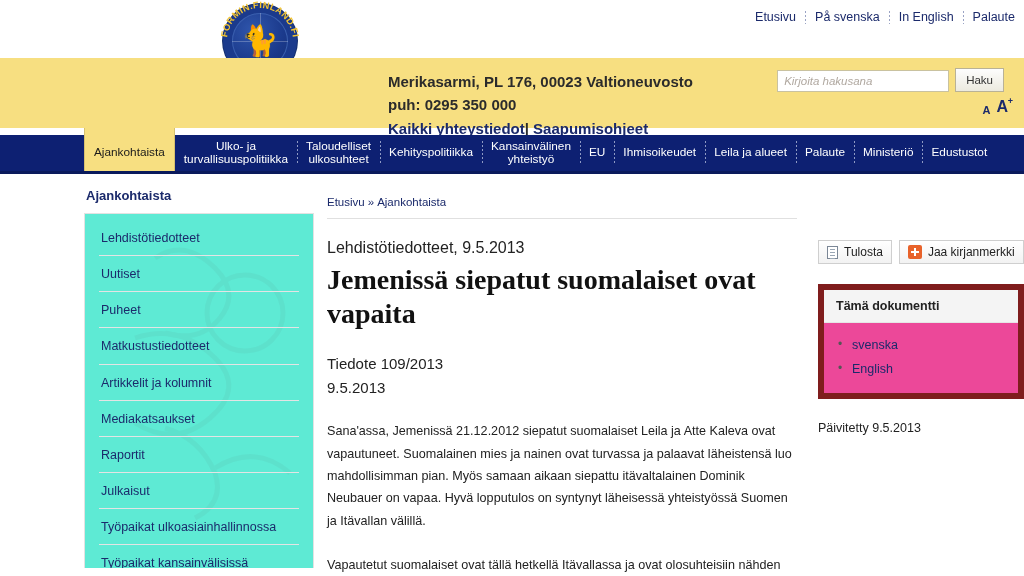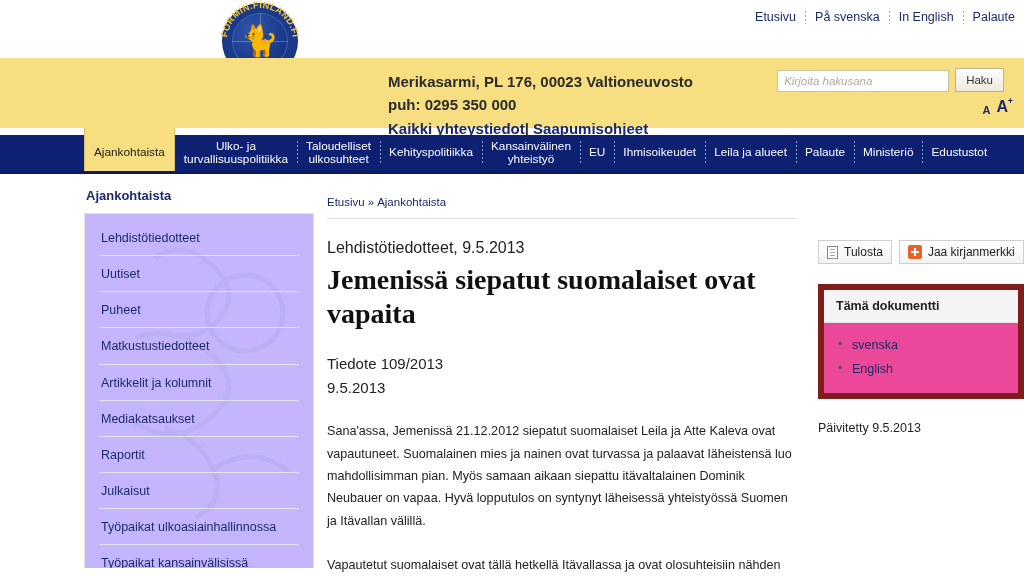--- a/index.html
+++ b/index.html
@@ -148,21 +148,21 @@
   
   .content { position: absolute; left: 0; top: 174px; width: 1024px; height: 402px; }
 
   .col-left { position: absolute; left: 84px; top: 0; width: 230px; }
   .leftheading {
     font-size: 13px; font-weight: bold; color: #1b2a6b;
     padding: 14px 0 10px 2px;
   }
   .leftbox {
     position: relative;
-    background: #c4b5fd;
+    background: #5eead4;
     border: 1px solid #e2e2e2;
     border-bottom: none;
     overflow: hidden;
     height: 355px;
   }
   .leftbox .watermark {
     position: absolute; left: 10px; top: 4px; width: 230px; height: 330px;
     opacity: .055; pointer-events: none;
   }
   .leftnav { position: relative; padding: 6px 0 0; margin: 0; list-style: none; }

